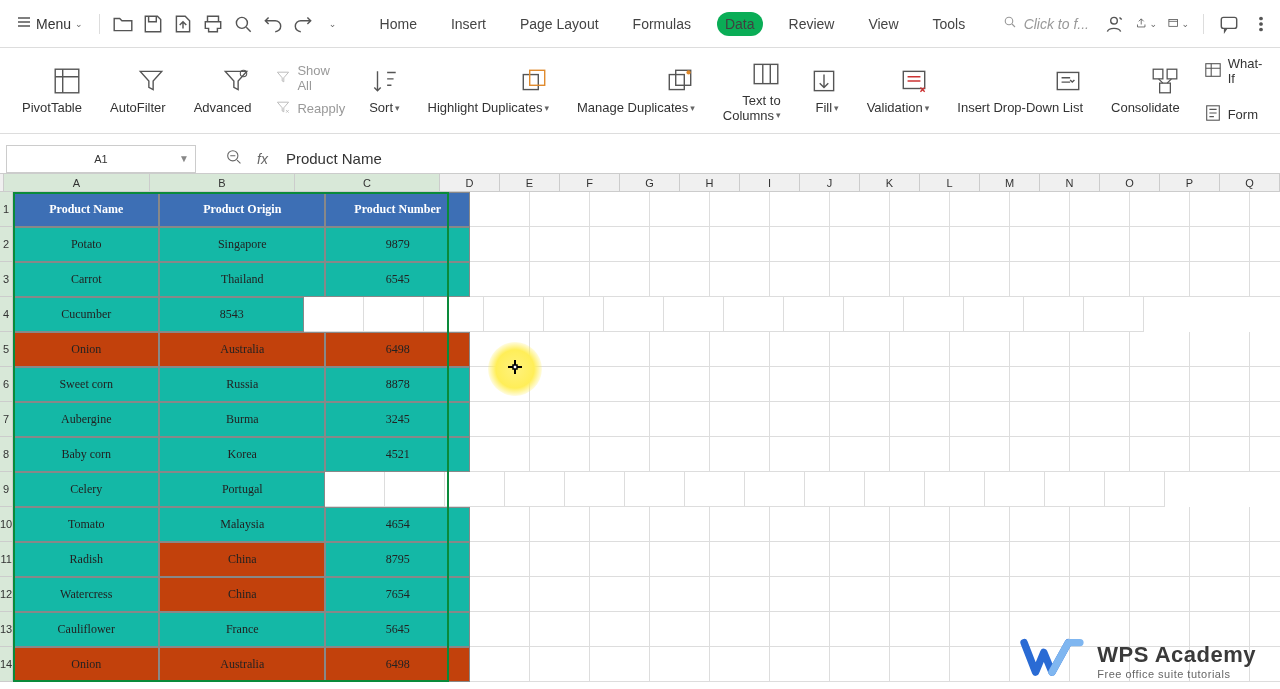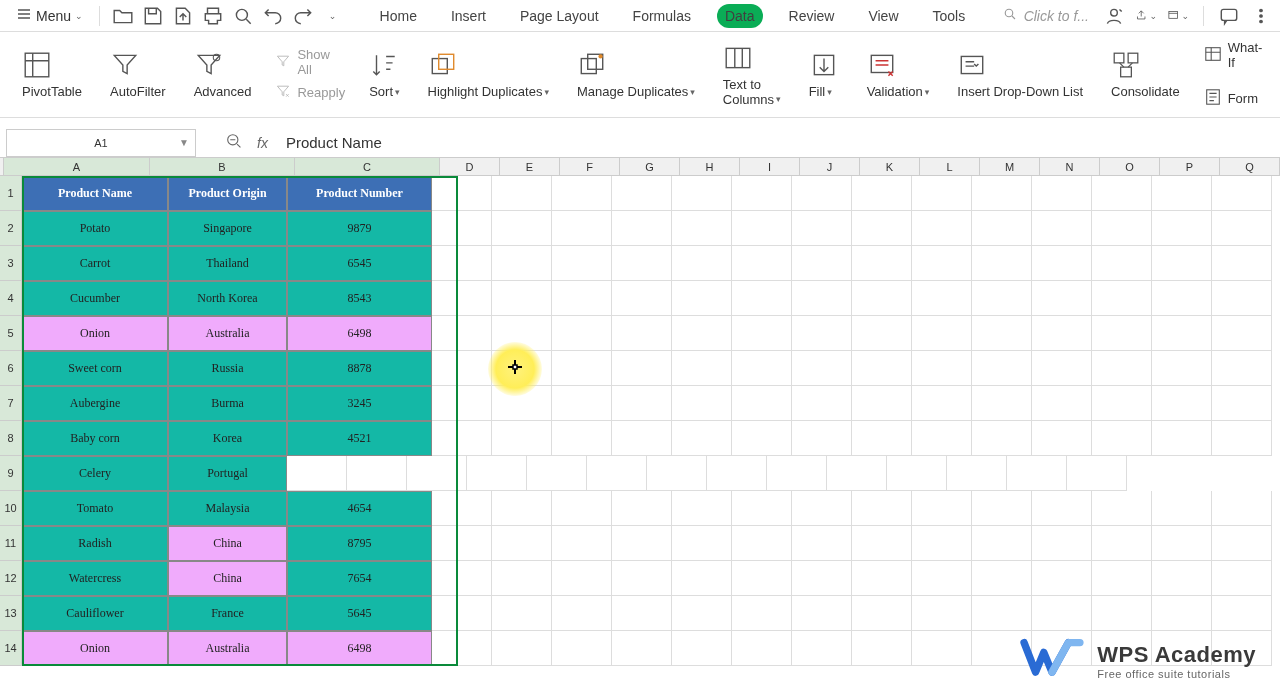--- a/index.html
+++ b/index.html
@@ -1,35 +1,35 @@
 <!DOCTYPE html>
 <html><head>
 <meta charset="utf-8">
 <style>
   * { box-sizing: border-box; margin: 0; padding: 0; }
   body { font-family: -apple-system, BlinkMacSystemFont, "Segoe UI", Arial, sans-serif; font-size: 13px; color: #333; background: #fff; overflow: hidden; width: 1280px; height: 689px; position: relative; }
   
   
-  .menubar { height: 32px; display: flex; align-items: center; border-bottom: 1px solid #ddd; padding: 0 8px; gap: 4px; }
+  .menubar { height: 48px; display: flex; align-items: center; border-bottom: 1px solid #ddd; padding: 0 8px; gap: 4px; }
   .menu-btn { display: flex; align-items: center; gap: 4px; padding: 4px 8px; color: #333; cursor: pointer; font-size: 14px; }
   .menu-btn svg { width: 16px; height: 16px; }
   .menu-divider { width: 1px; height: 20px; background: #ddd; margin: 0 4px; }
   .qat { display: flex; gap: 8px; margin-left: 4px; }
   .qat-icon { width: 22px; height: 22px; display: flex; align-items: center; justify-content: center; color: #555; cursor: pointer; }
   .tabs { display: flex; gap: 18px; margin-left: 24px; align-items: center; }
   .tab { padding: 4px 8px; color: #444; cursor: pointer; font-size: 14px; border-radius: 12px; }
   .tab.active { background: #0aad56; color: #404040; font-weight: 500; }
   .spacer { flex: 1; }
   .search-box { display: flex; align-items: center; gap: 6px; color: #999; font-size: 14px; font-style: italic; padding: 0 10px; }
   .right-icons { display: flex; gap: 10px; align-items: center; }
   .right-icons .qat-icon svg { stroke: #555; }
   
   
   .ribbon { height: 86px; display: flex; align-items: center; border-bottom: 1px solid #ddd; padding: 0 8px; gap: 0; }
-  .ribbon-group { display: flex; flex-direction: column; align-items: flex-start; justify-content: center; padding: 0 14px; height: 80px; }
+  .ribbon-group { display: flex; flex-direction: column; align-items: flex-end; justify-content: center; padding: 0 14px; height: 80px; }
   .ribbon-icon-lg { width: 30px; height: 30px; color: #555; margin-bottom: 4px; display: flex; align-items: center; justify-content: center; }
   .ribbon-label { font-size: 13px; color: #333; display: flex; align-items: center; gap: 2px; white-space: nowrap; }
   .ribbon-divider { width: 1px; height: 60px; background: #e0e0e0; }
   .ribbon-stack { display: flex; flex-direction: column; gap: 6px; padding: 0 10px; }
   .ribbon-stack-item { display: flex; align-items: center; gap: 6px; color: #999; font-size: 13px; }
   .caret { font-size: 9px; color: #666; }
   
   
   .formula-bar { height: 30px; display: flex; align-items: center; border-bottom: 1px solid #ccc; margin-top: 10px; }
   .name-box { width: 190px; height: 28px; border: 1px solid #ccc; display: flex; align-items: center; justify-content: center; position: relative; margin-left: 6px; }
@@ -45,27 +45,27 @@
   .col-headers { display: flex; height: 18px; }
   .col-header { background: #f0f0f0; border-right: 1px solid #ccc; border-bottom: 1px solid #ccc; display: flex; align-items: center; justify-content: center; font-size: 11px; color: #333; }
   .col-header.sel { background: #d8e8d8; }
   .row-headers { display: flex; flex-direction: column; width: 22px; }
   .row-header { background: #f0f0f0; border-right: 1px solid #ccc; border-bottom: 1px solid #ccc; display: flex; align-items: center; justify-content: center; font-size: 11px; color: #333; height: 35px; }
   .row-header.sel { background: #d8e8d8; }
   .grid-body { position: relative; }
   .grid-row { display: flex; height: 35px; }
   .cell { border-right: 1px solid #ddd; border-bottom: 1px solid #ddd; display: flex; align-items: center; justify-content: center; font-size: 12px; color: #222; font-family: "Times New Roman", serif; }
   .colA { width: 146px; }
-  .colB { width: 119px; }
+  .colB { width: 166px; }
   .colC { width: 145px; }
   .colOther { width: 60px; }
   
   .data-cell { background: #14b8a6; border: 1px solid #888; }
   .header-cell { background: #3d6fb5; color: #fff; font-weight: bold; border: 1px solid #888; }
-  .highlight-cell { background: #f0abfc; border: 1px solid #888; }
+  .highlight-cell { background: #c2410c; border: 1px solid #888; }
   
   .selection-border { position: absolute; border: 2px solid #0a8a3a; pointer-events: none; top: 0; left: 0; width: 436px; height: 490px; }
   
   
   .cursor-highlight { position: absolute; width: 54px; height: 54px; border-radius: 50%; background: radial-gradient(circle, #fff176 10%, #ffee58 50%, rgba(255,241,118,0) 75%); display: flex; align-items: center; justify-content: center; pointer-events: none; }
   .cursor-cross { font-weight: bold; font-size: 16px; color: #000; position: relative; }
   
   
   .watermark { position: absolute; right: 24px; bottom: 4px; display: flex; align-items: center; gap: 12px; }
   .wps-logo svg { width: 66px; height: 46px; }
@@ -448,21 +448,20 @@
           <div class="cell colOther"></div>
           <div class="cell colOther"></div>
           <div class="cell colOther"></div>
           <div class="cell colOther"></div>
           <div class="cell colOther"></div>
           <div class="cell colOther"></div>
           <div class="cell colOther"></div>
         </div>
         <div class="grid-row">
           <div class="cell colA data-cell">Cucumber</div>
-          <div class="cell colB data-cell">North Korea</div>
           <div class="cell colC data-cell">8543</div>
           <div class="cell colOther"></div>
           <div class="cell colOther"></div>
           <div class="cell colOther"></div>
           <div class="cell colOther"></div>
           <div class="cell colOther"></div>
           <div class="cell colOther"></div>
           <div class="cell colOther"></div>
           <div class="cell colOther"></div>
           <div class="cell colOther"></div>

